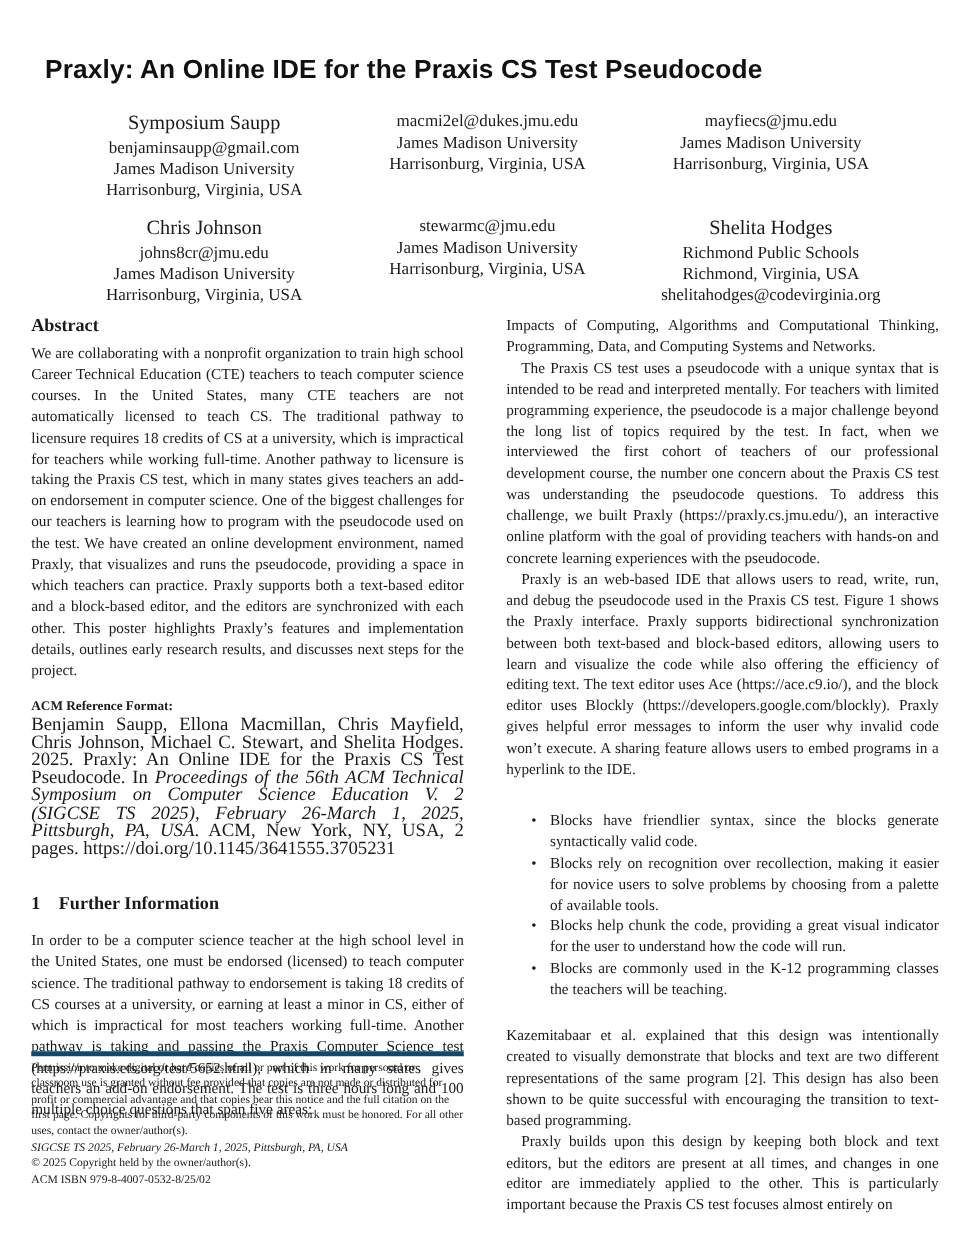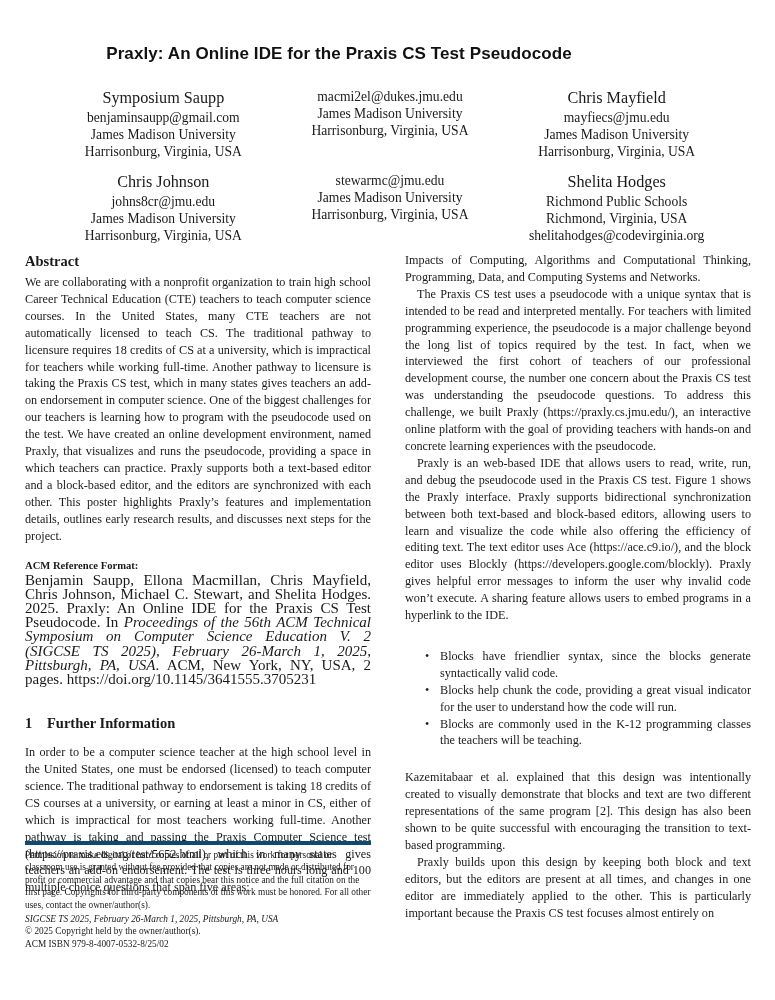--- a/index.html
+++ b/index.html
@@ -3,21 +3,21 @@
 <meta charset="utf-8">
 <style>
   html, body { margin: 0; padding: 0; background: #ffffff; }
   body {
     width: 775px; height: 1000px; overflow: hidden; position: relative;
     font-family: "Liberation Serif", "DejaVu Serif", serif; color: #1a1a1a;
   }
   .title {
     position: absolute; top: 44px; left: 0; width: 646px; text-align: center;
     font-family: "Liberation Sans", "DejaVu Sans", sans-serif; font-weight: bold;
-    font-size: 17px; letter-spacing: 0.1px; color: #111; margin-left: 16px;
+    font-size: 21px; letter-spacing: 0.1px; color: #111;
   }
   .authors {
     position: absolute; left: 50px; width: 680px;
     display: grid; grid-template-columns: 1fr 1fr 1fr; column-gap: 0;
   }
   .authors.row1 { top: 88px; }
   .authors.row2 { top: 172px; }
   .author { text-align: center; line-height: 17px; font-size: 13.6px; }
   .author .name { font-size: 16.2px; line-height: 21px; }
   .col { position: absolute; top: 252px; font-size: 12.2px; line-height: 16.9px; text-align: justify; }
@@ -57,21 +57,20 @@
     <div>benjaminsaupp@gmail.com</div>
     <div>James Madison University</div>
     <div>Harrisonburg, Virginia, USA</div>
   </div>
   <div class="author">
     <div>macmi2el@dukes.jmu.edu</div>
     <div>James Madison University</div>
     <div>Harrisonburg, Virginia, USA</div>
   </div>
   <div class="author">
-    <div class="name">Chris Mayfield</div>
     <div>mayfiecs@jmu.edu</div>
     <div>James Madison University</div>
     <div>Harrisonburg, Virginia, USA</div>
   </div>
 </div>
 
 <div class="authors row2">
   <div class="author">
     <div class="name">Chris Johnson</div>
     <div>johns8cr@jmu.edu</div>
@@ -108,18 +107,19 @@
   <div>© 2025 Copyright held by the owner/author(s).</div>
   <div>ACM ISBN 979-8-4007-0532-8/25/02</div>
 </div>
 
 <div class="col right">
   <p>Impacts of Computing, Algorithms and Computational Thinking, Programming, Data, and Computing Systems and Networks.</p>
   <p class="indent">The Praxis CS test uses a pseudocode with a unique syntax that is intended to be read and interpreted mentally. For teachers with limited programming experience, the pseudocode is a major challenge beyond the long list of topics required by the test. In fact, when we interviewed the first cohort of teachers of our professional development course, the number one concern about the Praxis CS test was understanding the pseudocode questions. To address this challenge, we built Praxly (https://praxly.cs.jmu.edu/), an interactive online platform with the goal of providing teachers with hands-on and concrete learning experiences with the pseudocode.</p>
   <p class="indent">Praxly is an web-based IDE that allows users to read, write, run, and debug the pseudocode used in the Praxis CS test. Figure 1 shows the Praxly interface. Praxly supports bidirectional synchronization between both text-based and block-based editors, allowing users to learn and visualize the code while also offering the efficiency of editing text. The text editor uses Ace (https://ace.c9.io/), and the block editor uses Blockly (https://developers.google.com/blockly). Praxly gives helpful error messages to inform the user why invalid code won’t execute. A sharing feature allows users to embed programs in a hyperlink to the IDE.</p>
   <ul class="bullets">
     <li>Blocks have friendlier syntax, since the blocks generate syntactically valid code.</li>
+    <li>Blocks rely on recognition over recollection, making it easier for novice users to solve problems by choosing from a palette of available tools.</li>
     <li>Blocks help chunk the code, providing a great visual indicator for the user to understand how the code will run.</li>
     <li>Blocks are commonly used in the K-12 programming classes the teachers will be teaching.</li>
   </ul>
   <p>Kazemitabaar et al. explained that this design was intentionally created to visually demonstrate that blocks and text are two different representations of the same program [2]. This design has also been shown to be quite successful with encouraging the transition to text-based programming.</p>
   <p class="indent">Praxly builds upon this design by keeping both block and text editors, but the editors are present at all times, and changes in one editor are immediately applied to the other. This is particularly important because the Praxis CS test focuses almost entirely on</p>
 </div>
 
 </body></html>

